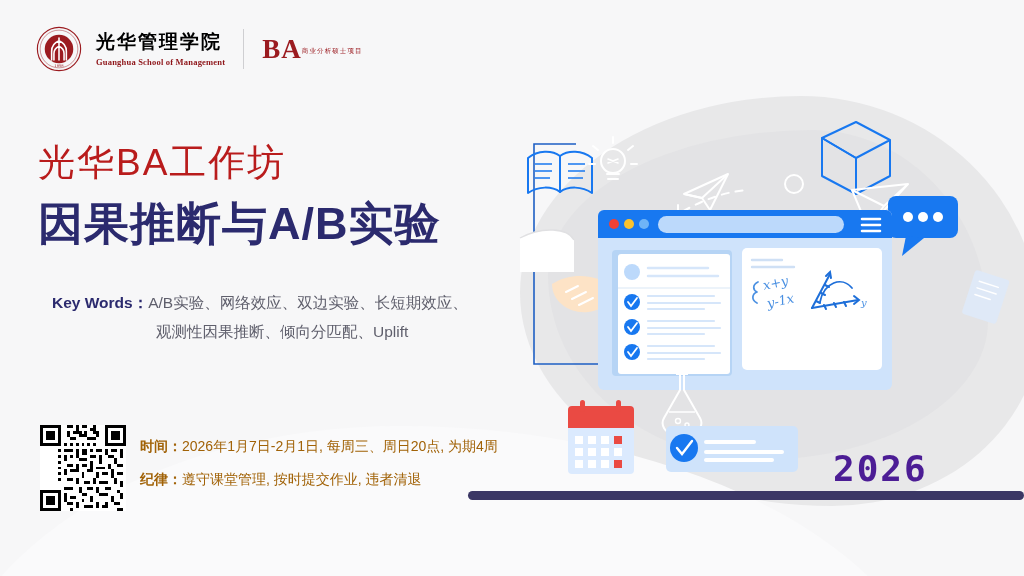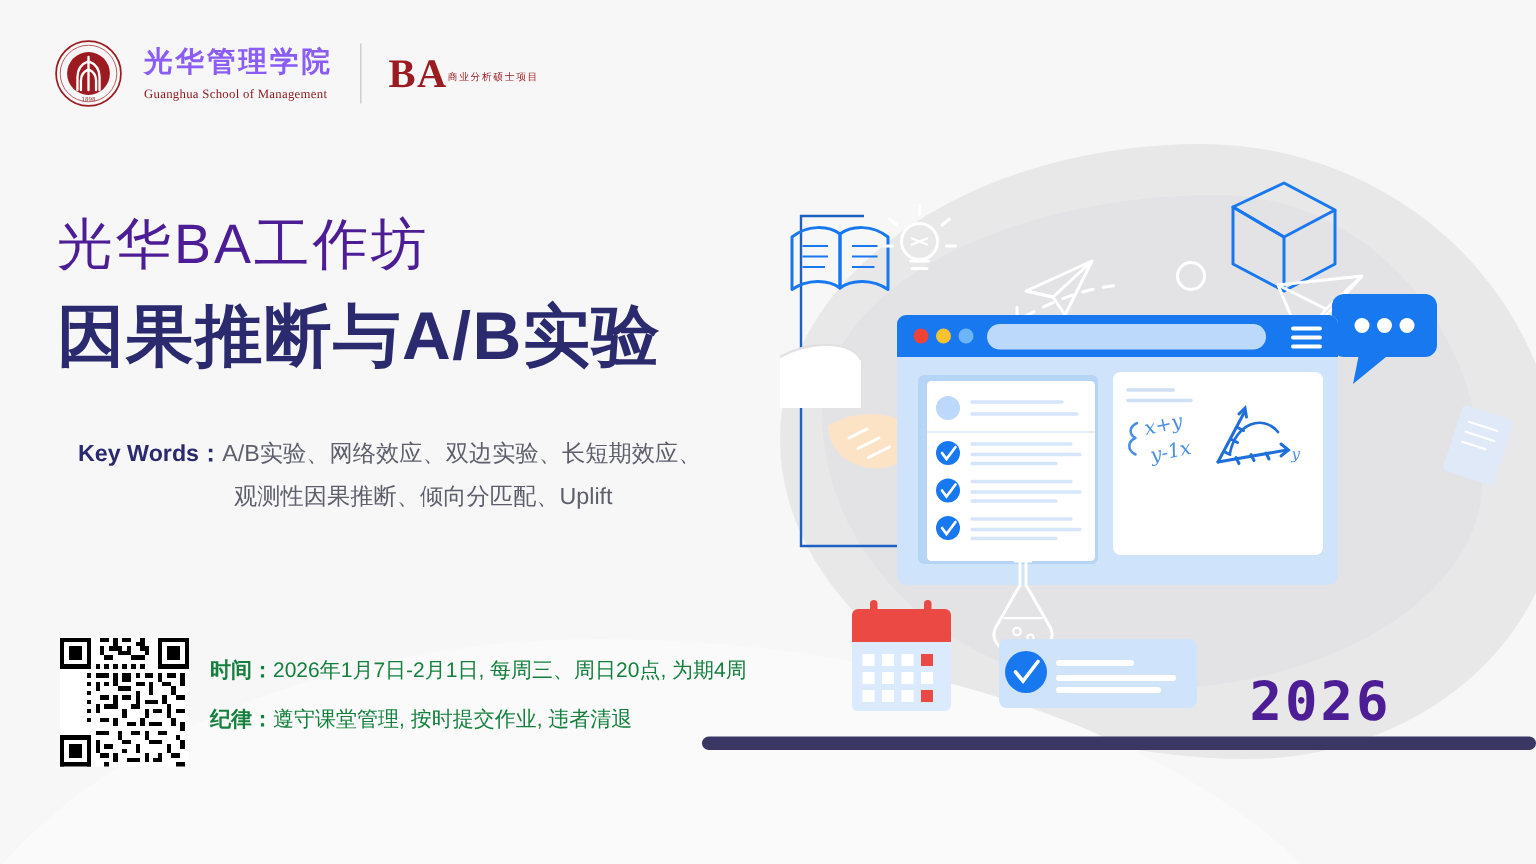--- a/index.html
+++ b/index.html
@@ -34,44 +34,44 @@
     border-radius:46% 54% 0 0 / 100% 100% 0 0;
   }
 
   
   .header { position:absolute; left:36px; top:26px; display:flex; align-items:center; gap:14px; }
   .seal { width:46px; height:46px; position:relative; }
   .seal svg { display:block; }
   .gh-name { display:flex; flex-direction:column; justify-content:center; }
   .gh-cn {
     font-family:Liberation Sans, sans-serif;
-    font-size:19px; font-weight:700; color:#8b5cf6; letter-spacing:2px;
+    font-size:19px; font-weight:700; color:#000000; letter-spacing:2px;
     line-height:1.2;
   }
   .gh-en {
     font-family:"Liberation Serif","DejaVu Serif",serif;
-    font-size:8.5px; font-weight:400; color:#8e1418; letter-spacing:.2px;
+    font-size:8.5px; font-weight:700; color:#8e1418; letter-spacing:.2px;
     margin-top:3px;
   }
   .divider-v { width:1px; height:40px; background:#cfcfd2; margin:0 4px; }
   .ba-block { display:flex; flex-direction:row; align-items:center; }
   .ba-big {
     font-family:"Liberation Serif","DejaVu Serif",serif;
     font-size:27px; font-weight:700; color:#9b1b20; letter-spacing:1px;
     line-height:1;
   }
   .ba-sub {
     font-size:6.5px; color:#9b1b20; letter-spacing:1.1px; margin-top:4px;
     font-family:"Liberation Sans","DejaVu Sans",sans-serif;
   }
 
   
   .lead {
     position:absolute; left:38px; top:142px;
-    font-size:37px; color:#4c1d95; letter-spacing:2px; font-weight:400;
+    font-size:37px; color:#b91c1c; letter-spacing:2px; font-weight:400;
     line-height:1.15;
   }
   .title {
     position:absolute; left:38px; top:197px;
     font-size:45px; font-weight:700; color:#2b2a6e; letter-spacing:1px;
     line-height:1.2;
     text-align:center;
   }
   .keywords {
     position:absolute; left:52px; top:288px; width:500px;
@@ -79,21 +79,21 @@
   }
   .kw-label { color:#2b2a6e; font-weight:700; }
   .kw-line2 { display:block; text-align:left; padding-left:104px; }
 
   
   .qr { position:absolute; left:40px; top:425px; width:86px; height:86px; background:#fff; }
   .qr svg { display:block; }
 
   
   .info { position:absolute; left:140px; top:430px; width:420px; }
-  .info-row { font-size:14px; color:#15803d; line-height:2.33; white-space:nowrap; }
+  .info-row { font-size:14px; color:#a16207; line-height:2.33; white-space:nowrap; }
   .info-key { font-weight:700; }
 
   
   .illus { position:absolute; left:512px; top:96px; width:512px; height:420px; }
   .illus svg { display:block; }
 
   
   .navy-bar {
     position:absolute; left:468px; top:491px; width:556px; height:9px;
     background:#3b3765; border-radius:5px;

